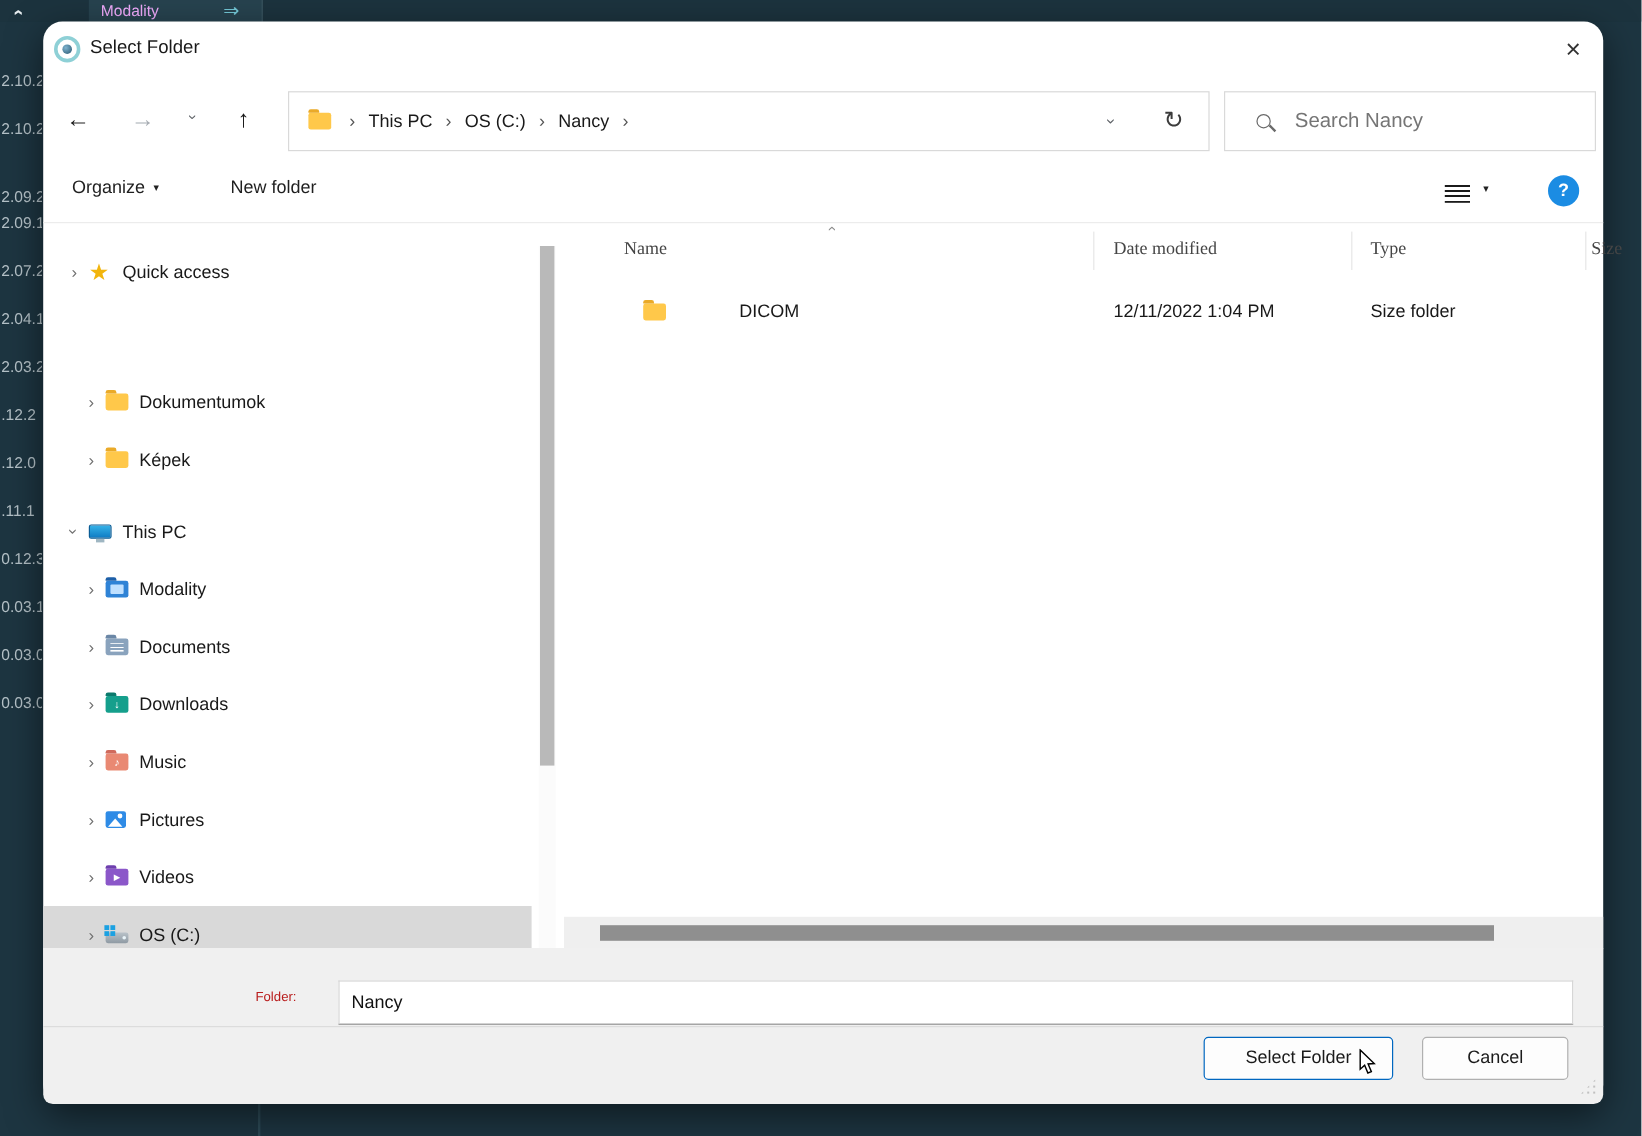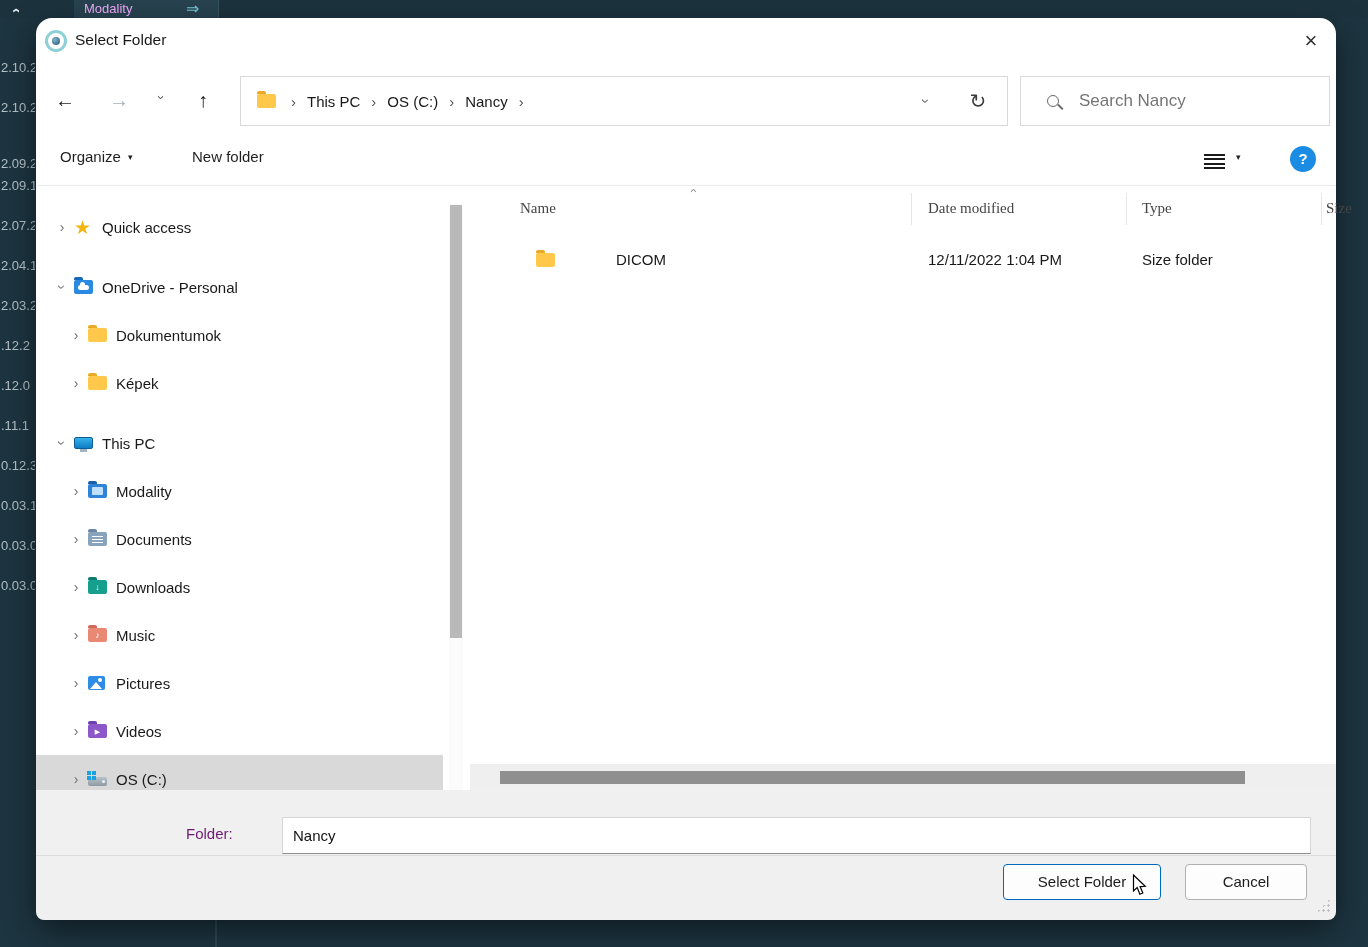--- a/index.html
+++ b/index.html
@@ -96,21 +96,21 @@
   .lrow { position:absolute; left:434px; top:226px; width:866px; height:32px; font-size:15px; color:#191919; }
   .lrow .fold { position:absolute; left:66px; top:9px; }
   .lr-name { position:absolute; left:98px; top:7px;margin-left:48px; }
   .lr-date { position:absolute; left:458px; top:7px; }
   .lr-type { position:absolute; left:672px; top:7px; }
   .hscroll { position:absolute; left:434px; top:746px; width:866px; height:27px; background:#efefef; }
   .hthumb { position:absolute; left:30px; top:7px; width:745px; height:13px; background:#8f8f8f; }
 
   
   .footer { position:absolute; left:0; top:772px; width:1300px; height:130px; background:#f0f0f0; border-radius:0 0 8px 8px; }
-  .f-label { position:absolute; left:150px; top:35px; width:88px; text-align:left; font-size:15px; color:#701a75; }
+  .f-label { position:absolute; left:150px; top:35px; width:88px; text-align:center; font-size:11px; color:#b91c1c; }
   .folder-input { position:absolute; left:246px; top:27px; width:1029px; height:37px; border:1px solid #d6d6d6; border-bottom-color:#8f8f8f; background:#fff; font-size:15px; color:#111; padding:0 10px; outline:none; }
   .f-sep { position:absolute; left:0; top:65px; width:1300px; height:1px; background:#dcdcdc; }
   .btn { position:absolute; top:74px; height:36px; background:#fdfdfd; border-radius:4px; font-size:15px; color:#1b1b1b; text-align:center; line-height:34px; }
   .btn-select { left:967px; width:158px; border:1px solid #0067c0; }
   .btn-cancel { left:1149px; width:122px; border:1px solid #b0b0b0; }
   .grip { position:absolute; left:1280px; top:108px; width:15px; height:15px; background-image:radial-gradient(#c0c0c0 1.2px, transparent 1.2px); background-size:5px 5px; clip-path:polygon(100% 0, 100% 100%, 0 100%); }
 
   .cursor { position:absolute; left:1132px; top:874px; z-index:50; }
 </style>
 </head>
@@ -180,29 +180,20 @@
     </div>
 
     <div class="tree">
       <div class="trow lv0" style="top:7px">
         <span class="exp">›</span>
         <span class="icw">
             <span class="star">★</span>
           </span>
         <span class="lbl">Quick access</span>
       </div>
-      <div class="trow lv0" style="top:67px">
-        <span class="exp open">›</span>
-        <span class="icw">
-            <span class="fold f-onedrive">
-              <span class="cloud"></span>
-            </span>
-          </span>
-        <span class="lbl">OneDrive - Personal</span>
-      </div>
       <div class="trow lv1" style="top:115px">
         <span class="exp">›</span>
         <span class="icw">
             <span class="fold f-yellow"></span>
           </span>
         <span class="lbl">Dokumentumok</span>
       </div>
       <div class="trow lv1" style="top:163px">
         <span class="exp">›</span>
         <span class="icw">

